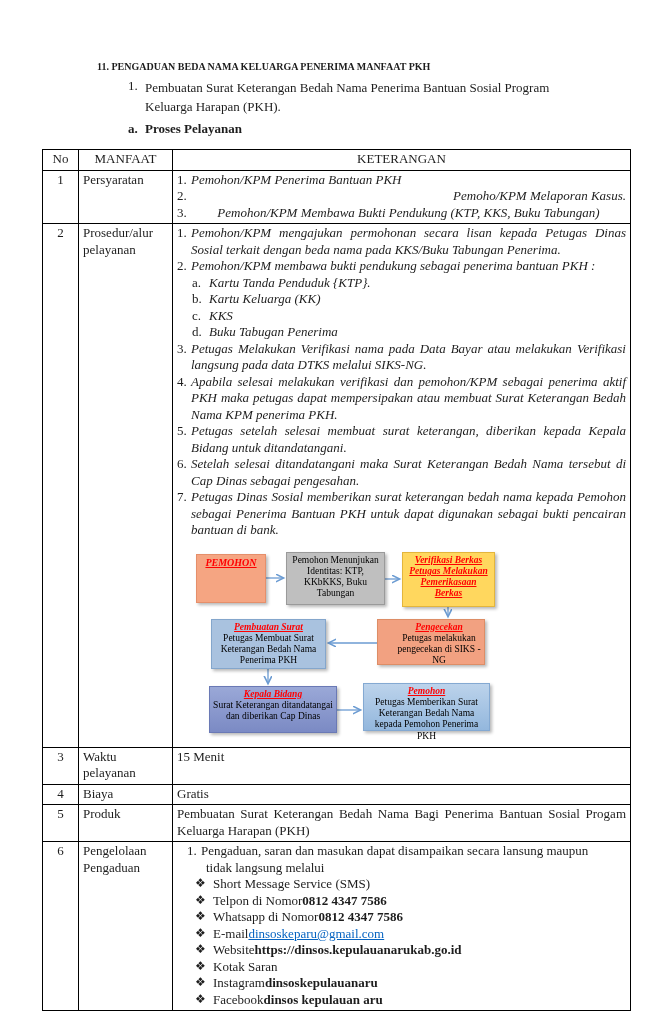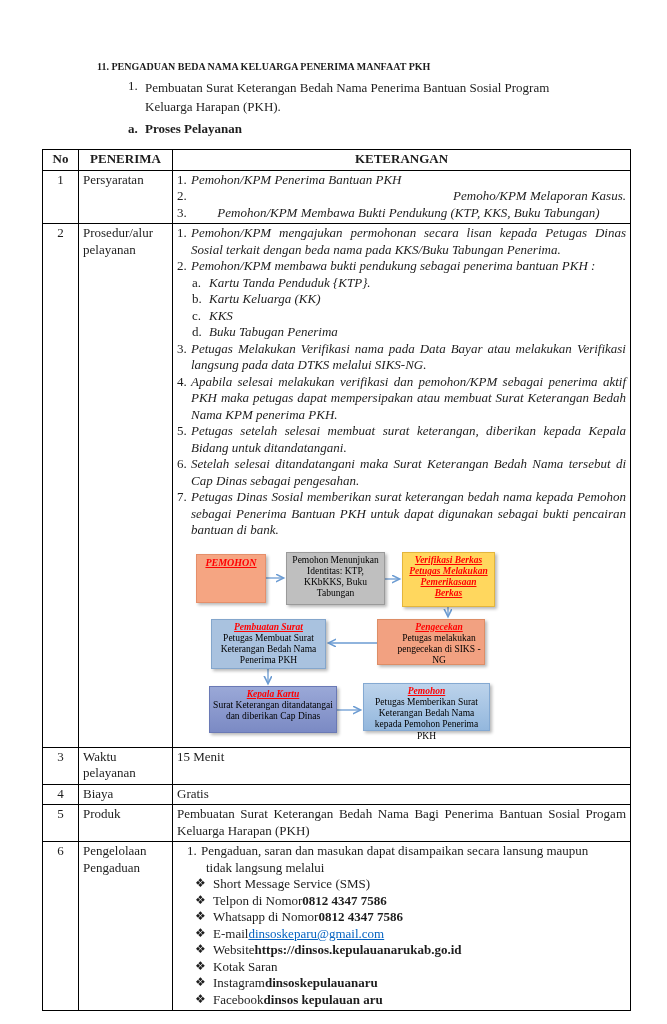--- a/index.html
+++ b/index.html
@@ -17,21 +17,21 @@
   .sub-block .num { width:17px; flex:none; }
   .sub-block .txt { max-width:424px; line-height:1.5; }
   .section-line { margin-left:86px; margin-top:4px; display:flex; font-weight:bold; }
   .section-line .num { width:17px; flex:none; }
   body, .page { font-size:13px; line-height:1.27; }
 
   
   table.main { border-collapse:collapse; width:588px; margin-top:12px; table-layout:fixed; }
   table.main th, table.main td { border:1px solid #000; vertical-align:top; padding:1px 4px 2px 4px; }
   col.c-no { width:36px; } col.c-komp { width:94px; } col.c-ket { width:458px; }
-  th { font-weight:bold; text-align:center; }
+  th { font-weight:normal; text-align:center; }
   td.no-cell { text-align:center; }
 
   .oli { display:flex; }
   .oli .n { width:14px; flex:none; }
   .oli .t { flex:1; text-align:justify;font-style:italic; }
   .sublist { margin-left:15px; }
   .sublist .oli .n { width:17px; }
   .sublist .oli .t { text-align:left; }
 
   
@@ -85,21 +85,21 @@
     <table class="main">
       <colgroup>
           <col class="c-no">
           <col class="c-komp">
           <col class="c-ket">
         </colgroup>
 
       <tbody>
           <tr>
         <th>No</th>
-        <th>PENERIMA</th>
+        <th>MANFAAT</th>
         <th>KETERANGAN</th>
       </tr>
 
       <tr>
         <td class="no-cell">1</td>
         <td>Persyaratan</td>
         <td>
           <div class="oli">
                 <span class="n">1.</span>
                 <span class="t" style="text-align:left">Pemohon/KPM Penerima Bantuan  PKH</span>
@@ -193,21 +193,21 @@
             </div>
             <div class="fbox b-pembuatan">
               <span class="ftitle">Pembuatan Surat</span>
               <span class="fbody">Petugas Membuat Surat Keterangan Bedah Nama Penerima PKH</span>
             </div>
             <div class="fbox b-pengecek">
               <span class="ftitle">Pengecekan</span>
               <span class="fbody">Petugas melakukan pengecekan di SIKS - NG</span>
             </div>
             <div class="fbox b-kepala">
-              <span class="ftitle">Kepala Kartu</span>
+              <span class="ftitle">Kepala Bidang</span>
               <span class="fbody">Surat Keterangan ditandatangai dan diberikan Cap Dinas</span>
             </div>
             <div class="fbox b-akhir">
               <span class="ftitle">Pemohon</span>
               <span class="fbody">Petugas Memberikan Surat Keterangan Bedah Nama kepada Pemohon Penerima PKH</span>
             </div>
           </div>
         </td>
       </tr>
 

